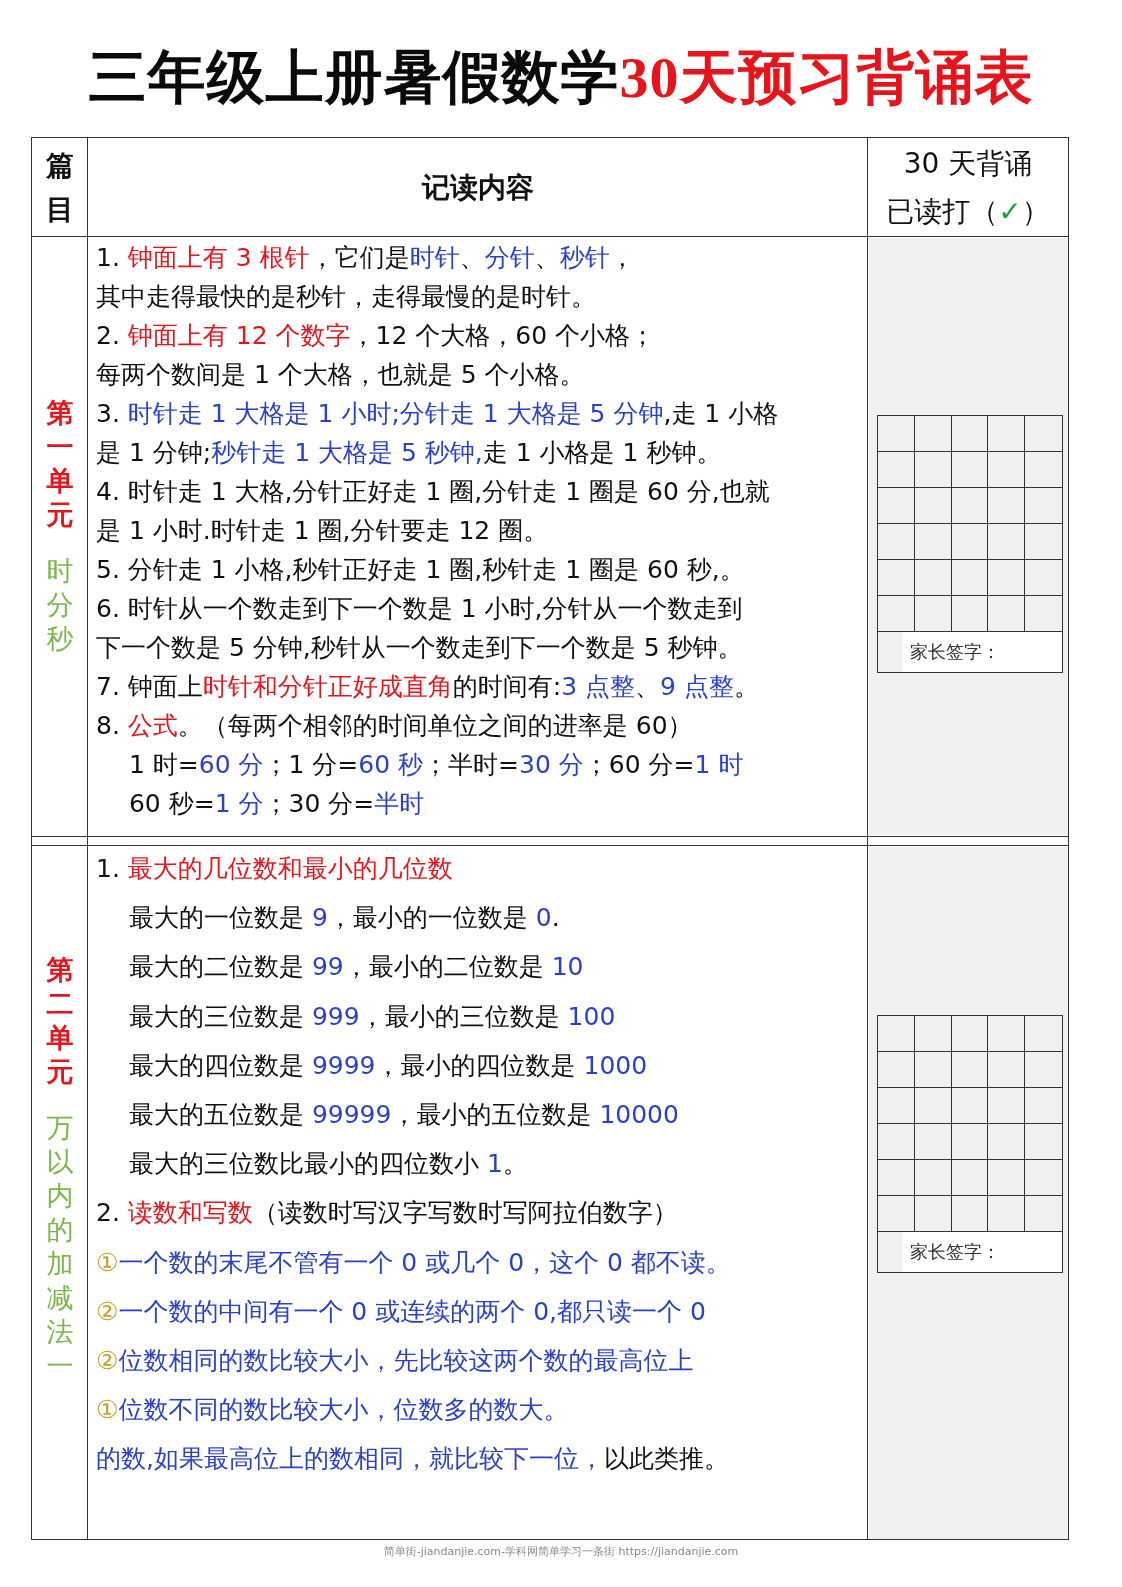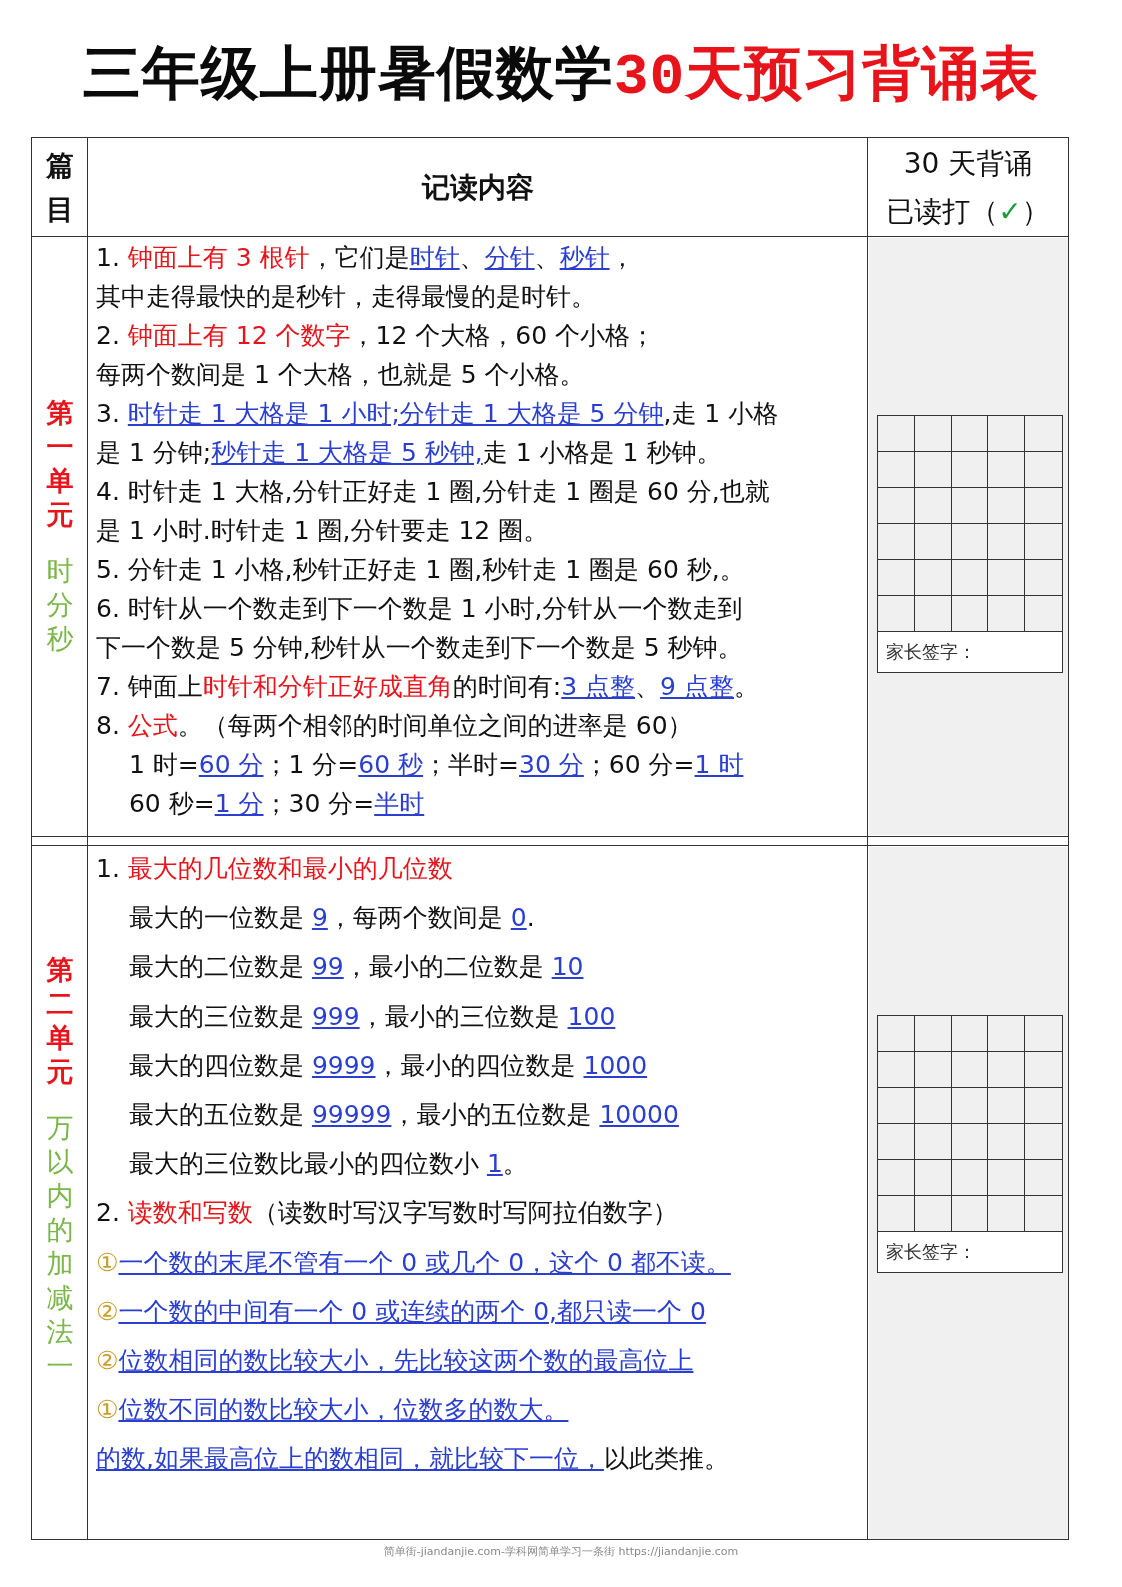--- a/index.html
+++ b/index.html
@@ -1,19 +1,19 @@
 <!DOCTYPE html>
 <html><head>
 <meta charset="utf-8">
 <style>
   html, body { margin: 0; padding: 0; background: #ffffff; }
   body { width: 1122px; height: 1587px; position: relative; overflow: hidden;
          font-family: "DejaVu Sans", "Liberation Sans", sans-serif; color: #111; }
   .title { position: absolute; left: 0; top: 38px; width: 1122px; text-align: center;
-           font-family: Liberation Mono, monospace; font-weight: bold; font-size: 58px;
+           font-family: Liberation Serif, serif; font-weight: bold; font-size: 58px;
            letter-spacing: 1px; line-height: 80px; white-space: nowrap; }
   .title .black { color: #0a0a0a; }
   .title .red { color: #e8141b; }
 
   .table { position: absolute; left: 31px; top: 137px; width: 1038px; height: 1403px;
            border: 1.5px solid #333; box-sizing: border-box; }
   .vline { position: absolute; top: 0; bottom: 0; width: 0; border-left: 1.5px solid #333; }
   .hline { position: absolute; left: 0; right: 0; height: 0; border-top: 1.5px solid #333; }
 
   .hdr-col1 { position: absolute; left: 0; top: 0; width: 56px; height: 99px;
@@ -30,31 +30,31 @@
   .right-cell { position: absolute; left: 837px; width: 199px; background: #f0f0f0; }
 
   .unit-label { position: absolute; left: 0; width: 56px; display: flex; flex-direction: column;
                 align-items: center; font-size: 27px; line-height: 34px; }
   .unit-label .u-red { color: #e8141b; font-weight: bold; }
   .unit-label .u-green { color: #7ab648; }
 
   .content { position: absolute; left: 64px; width: 770px; font-size: 25px; color: #111; }
   .content .line { white-space: nowrap; }
   .r { color: #e8141b; }
-  .b { color: #2a3fcf; text-decoration: underline; }
+  .b { color: #2a3fcf; }
   .k { color: #111; }
   .circ { color: #c8a030; }
 
   .grid { position: absolute; left: 8px; width: 186px; background: transparent;
           border: 1.5px solid #333; box-sizing: border-box; }
   .grid-cells { display: grid; grid-template-columns: repeat(5, 1fr); grid-template-rows: repeat(6, 36px); }
   .grid-cells div { border-right: 1px solid #333; border-bottom: 1px solid #333; }
   .grid-cells div:nth-child(5n) { border-right: none; }
   .sig { height: 40px; background: #ffffff; font-family: "DejaVu Serif", serif; font-size: 18px;
-         color: #333; padding-left: 8px; line-height: 40px; }
+         color: #333; padding-left: 8px; line-height: 40px; margin-left: 24px; }
 
   .footer { position: absolute; left: 0; width: 1122px; top: 1544px; text-align: center;
             font-size: 11px; color: #888; }
 </style>
 </head>
 <body>
 
 <div class="title">
   <span class="black">三年级上册暑假数学</span><span class="red">30天预习背诵表</span>
 </div>
@@ -192,21 +192,21 @@
       <span class="u-green">以</span>
       <span class="u-green">内</span>
       <span class="u-green">的</span>
       <span class="u-green">加</span>
       <span class="u-green">减</span>
       <span class="u-green">法</span>
       <span class="u-green">一</span>
     </div>
   <div class="content" style="top:706px; line-height:49.2px;" id="s1-content">
       <div class="line"><span class="k">1. </span><span class="r">最大的几位数和最小的几位数</span></div>
-      <div class="line"><span class="k">　 最大的一位数是 </span><span class="b">9</span><span class="k">，每两个数间是 </span><span class="b">0</span><span class="k">.</span></div>
+      <div class="line"><span class="k">　 最大的一位数是 </span><span class="b">9</span><span class="k">，最小的一位数是 </span><span class="b">0</span><span class="k">.</span></div>
       <div class="line"><span class="k">　 最大的二位数是 </span><span class="b">99</span><span class="k">，最小的二位数是 </span><span class="b">10</span></div>
       <div class="line"><span class="k">　 最大的三位数是 </span><span class="b">999</span><span class="k">，最小的三位数是 </span><span class="b">100</span></div>
       <div class="line"><span class="k">　 最大的四位数是 </span><span class="b">9999</span><span class="k">，最小的四位数是 </span><span class="b">1000</span></div>
       <div class="line"><span class="k">　 最大的五位数是 </span><span class="b">99999</span><span class="k">，最小的五位数是 </span><span class="b">10000</span></div>
       <div class="line"><span class="k">　 最大的三位数比最小的四位数小 </span><span class="b">1</span><span class="k">。</span></div>
       <div class="line"><span class="k">2. </span><span class="r">读数和写数</span><span class="k">（读数时写汉字写数时写阿拉伯数字）</span></div>
       <div class="line"><span class="circ">①</span><span class="b">一个数的末尾不管有一个 0 或几个 0，这个 0 都不读。</span></div>
       <div class="line"><span class="circ">②</span><span class="b">一个数的中间有一个 0 或连续的两个 0,都只读一个 0</span></div>
       <div class="line"><span class="circ">②</span><span class="b">位数相同的数比较大小，先比较这两个数的最高位上</span></div>
       <div class="line"><span class="circ">①</span><span class="b">位数不同的数比较大小，位数多的数大。</span></div>

